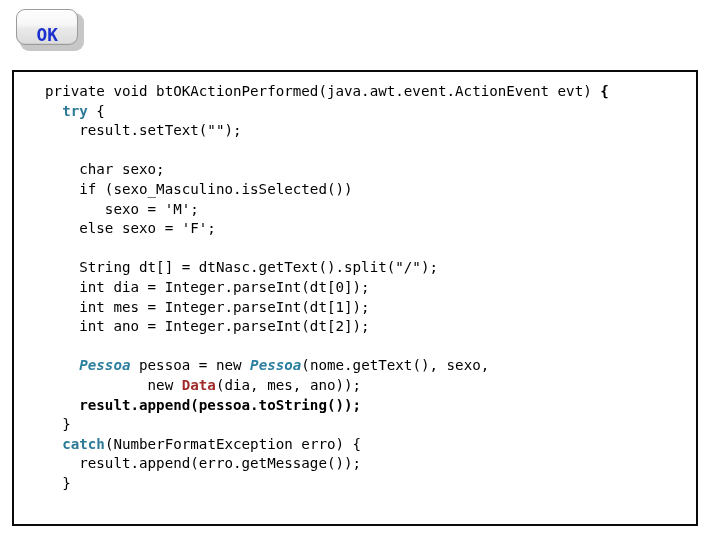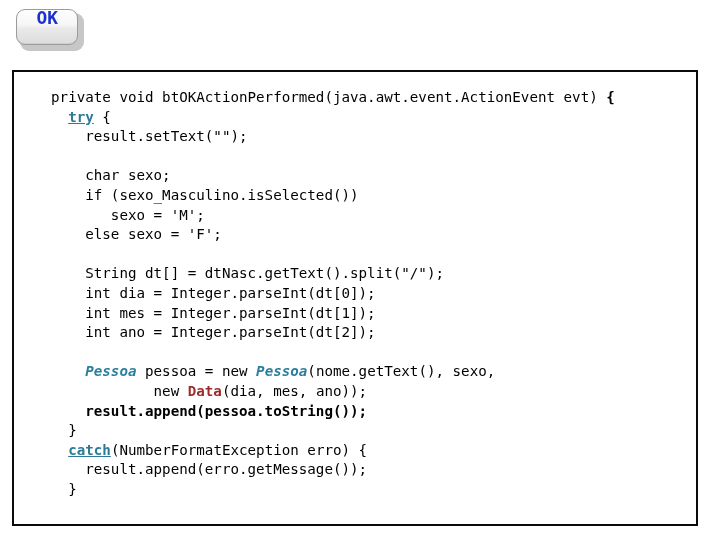--- a/index.html
+++ b/index.html
@@ -43,21 +43,21 @@
     box-sizing: border-box;
     border: 1px solid #9b9b9b;
     border-radius: 9px;
     background: linear-gradient(to bottom,
         #fdfdfd 0%,
         #f7f7f7 42%,
         #e9e9e9 55%,
         #dcdcdc 100%);
     box-shadow: inset 0 1px 0 #ffffff, inset 0 -1px 0 #cfcfcf;
     display: flex;
-    align-items: flex-start;
+    align-items: flex-end;
     justify-content: center;
     cursor: default;
   }
   #ok-button-label {
     font-family: "DejaVu Sans Mono", "Liberation Mono", monospace;
     font-weight: bold;
     font-size: 17px;
     letter-spacing: 0px;
     color: #1a30cf;
     line-height: 1;
@@ -70,37 +70,36 @@
     left: 12px;
     top: 70px;
     width: 686px;
     height: 456px;
     box-sizing: border-box;
     border: 2px solid #0a0a0a;
     background: #ffffff;
     overflow: hidden;
   }
   #code-listing {
-    margin: 10px;
+    margin: 4px;
     padding: 6px 0 0 10px;
     font-family: "DejaVu Sans Mono", "Liberation Mono", monospace;
     font-size: 14.2px;
     line-height: 19.6px;
     color: #000000;
     white-space: pre;
     letter-spacing: 0px;
   }
   .code-line {
     white-space: pre;
     min-height: 19.6px;
   }
   .tok-kw {
     color: #2d7a96;
     font-weight: bold;
-    text-decoration: underline;
   }
   .tok-type {
     color: #2b7f9e;
     font-weight: bold;
     font-style: italic;
   }
   .tok-type-red {
     color: #9e2a2a;
     font-weight: bold;
   }

